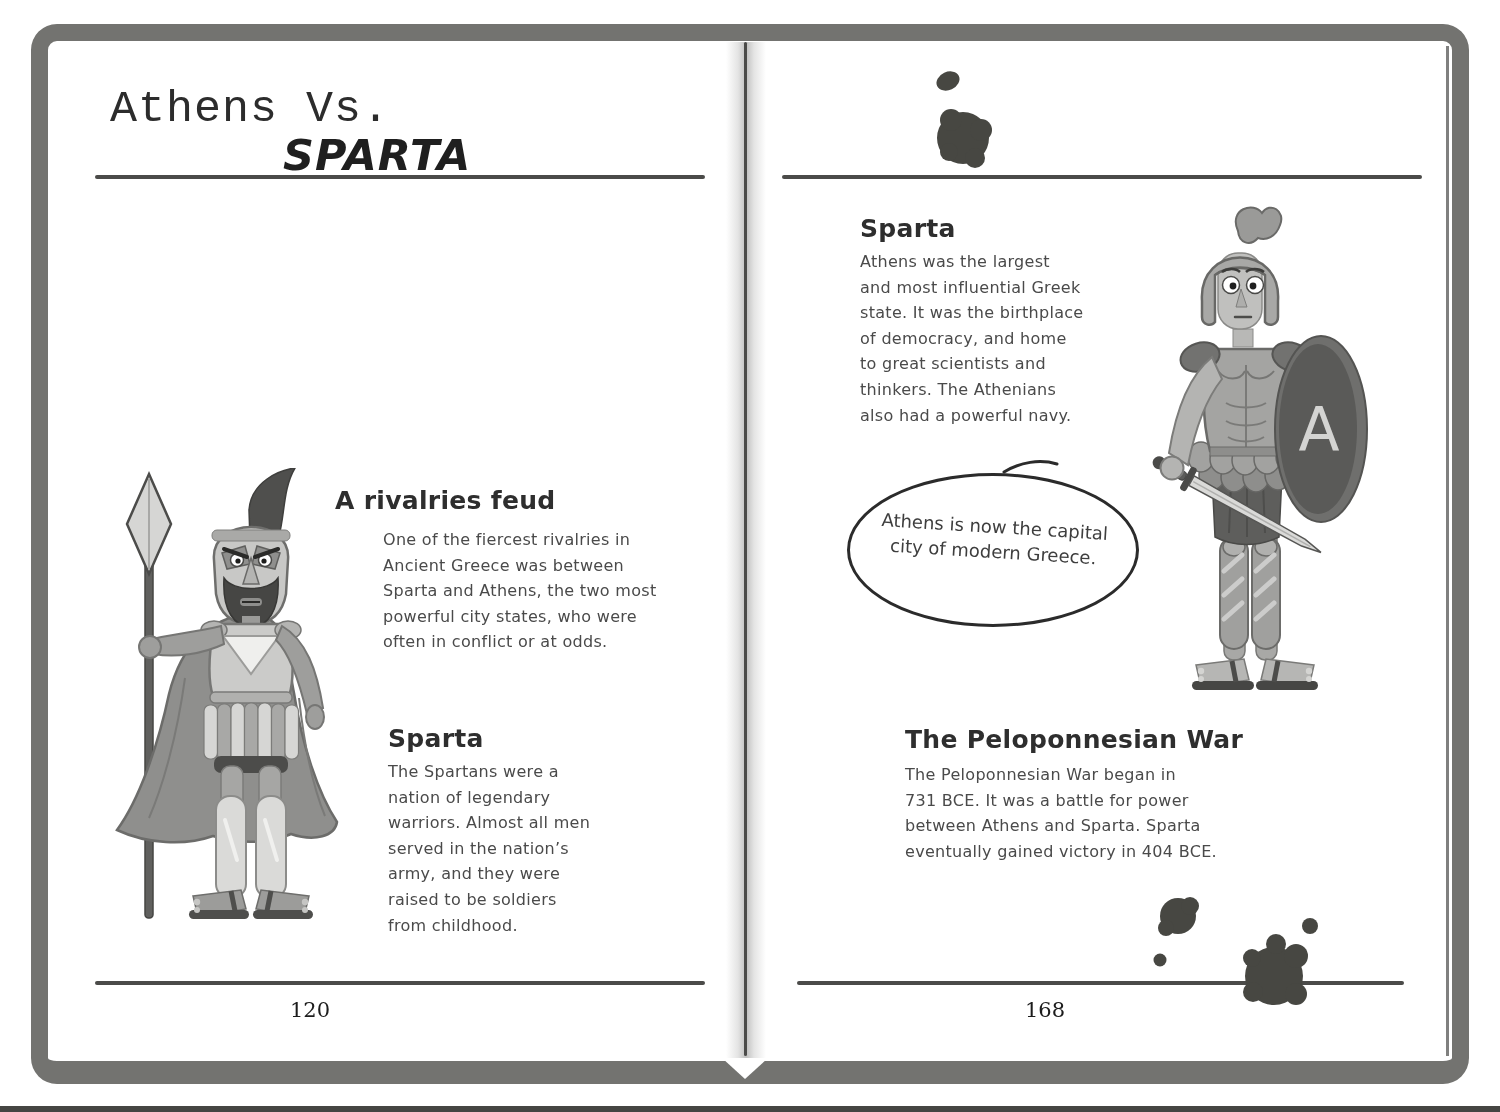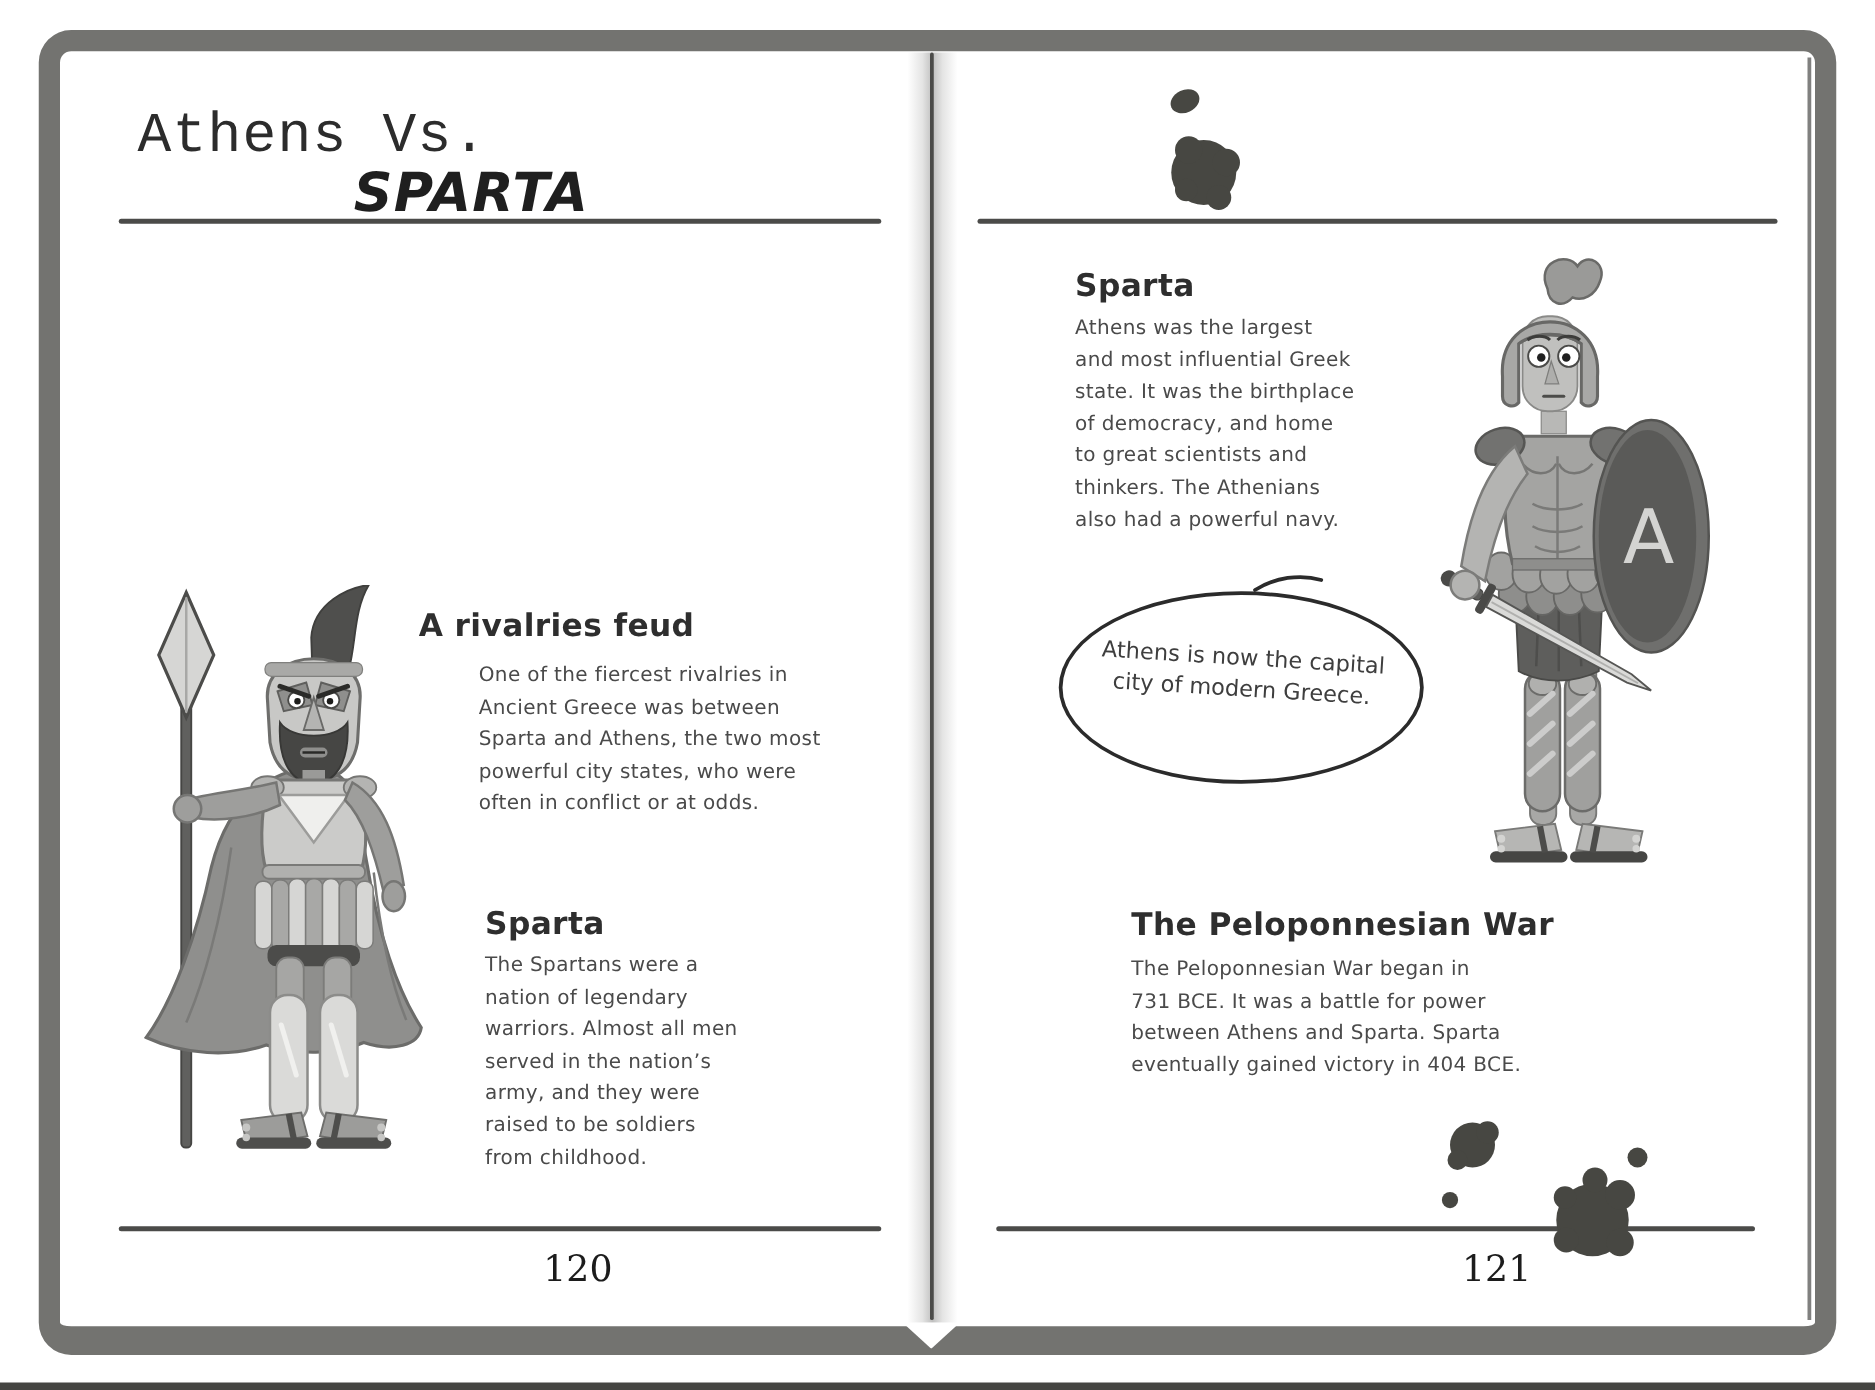--- a/index.html
+++ b/index.html
@@ -31,22 +31,22 @@
   .title1{left:110px;top:84px;font-size:45px;color:#2c2c2c;letter-spacing:1px;font-family:Liberation Mono, monospace;}
   .title2{left:283px;top:130px;font-size:43px;font-weight:bold;font-style:italic;color:#1f1f1f;letter-spacing:1px;}
   .para{white-space:pre-line;color:#4a4a4a;}
   .intro{left:112px;top:211px;font-size:26px;line-height:31.5px;letter-spacing:.4px;}
   .h{position:absolute;font-size:25px;font-weight:bold;color:#2e2e2e;letter-spacing:.3px;}
   .b{position:absolute;font-size:16px;line-height:25.6px;letter-spacing:.3px;}
   .feud-h{left:335px;top:486px;}   .feud-b{left:335px;top:527px;margin-left:48px;}
   .sparta-h{left:388px;top:724px;} .sparta-b{left:388px;top:759px;}
   .athens-h{left:860px;top:214px;} .athens-b{left:860px;top:249px;}
   .war-h{left:905px;top:725px;}    .war-b{left:905px;top:762px;}
-  .pagenum{position:absolute;width:200px;text-align:right;
-    font-family:"DejaVu Serif",serif;font-size:29px;color:#1c1c1c;}
+  .pagenum{position:absolute;width:200px;text-align:left;
+    font-family:"DejaVu Serif",serif;font-size:21px;color:#1c1c1c;}
   .pn-left{left:290px;top:998px;}  .pn-right{left:1025px;top:998px;}
   
   .bubble{position:absolute;left:847px;top:473px;width:292px;height:154px;
     border:3px solid #2b2b2b;border-radius:50%;box-sizing:border-box;}
   .bubble-text{position:absolute;left:14px;top:38px;width:260px;text-align:center;
     white-space:pre-line;font-size:18px;line-height:25px;color:#3e3e3e;
     transform:rotate(3.5deg);}
   .bubble-tail{position:absolute;left:1002px;top:457px;width:58px;height:18px;}
   
   .splat-top{position:absolute;left:913px;top:56px;width:100px;height:120px;}
@@ -197,21 +197,21 @@
     <path d="M2,15 C18,5 38,2 55,7" stroke="#2b2b2b" stroke-width="3" fill="none" stroke-linecap="round"></path>
   </svg>
 
   <div class="h war-h">The Peloponnesian War</div>
   <div class="b para war-b">The Peloponnesian War began in
 731 BCE. It was a battle for power
 between Athens and Sparta. Sparta
 eventually gained victory in 404 BCE.</div>
 
   <div class="rule rule-br"></div>
-  <div class="pagenum pn-right">121</div>
+  <div class="pagenum pn-right">168</div>
 
   <svg class="splat-bottom" viewBox="0 0 230 132">
     <g fill="#474742">
       <circle cx="52" cy="32" r="18"></circle>
         <circle cx="64" cy="22" r="9"></circle>
         <circle cx="40" cy="44" r="8"></circle>
       <circle cx="34" cy="76" r="6.5"></circle>
       <circle cx="148" cy="92" r="29"></circle>
         <circle cx="170" cy="72" r="12"></circle>
         <circle cx="127" cy="108" r="10"></circle>

